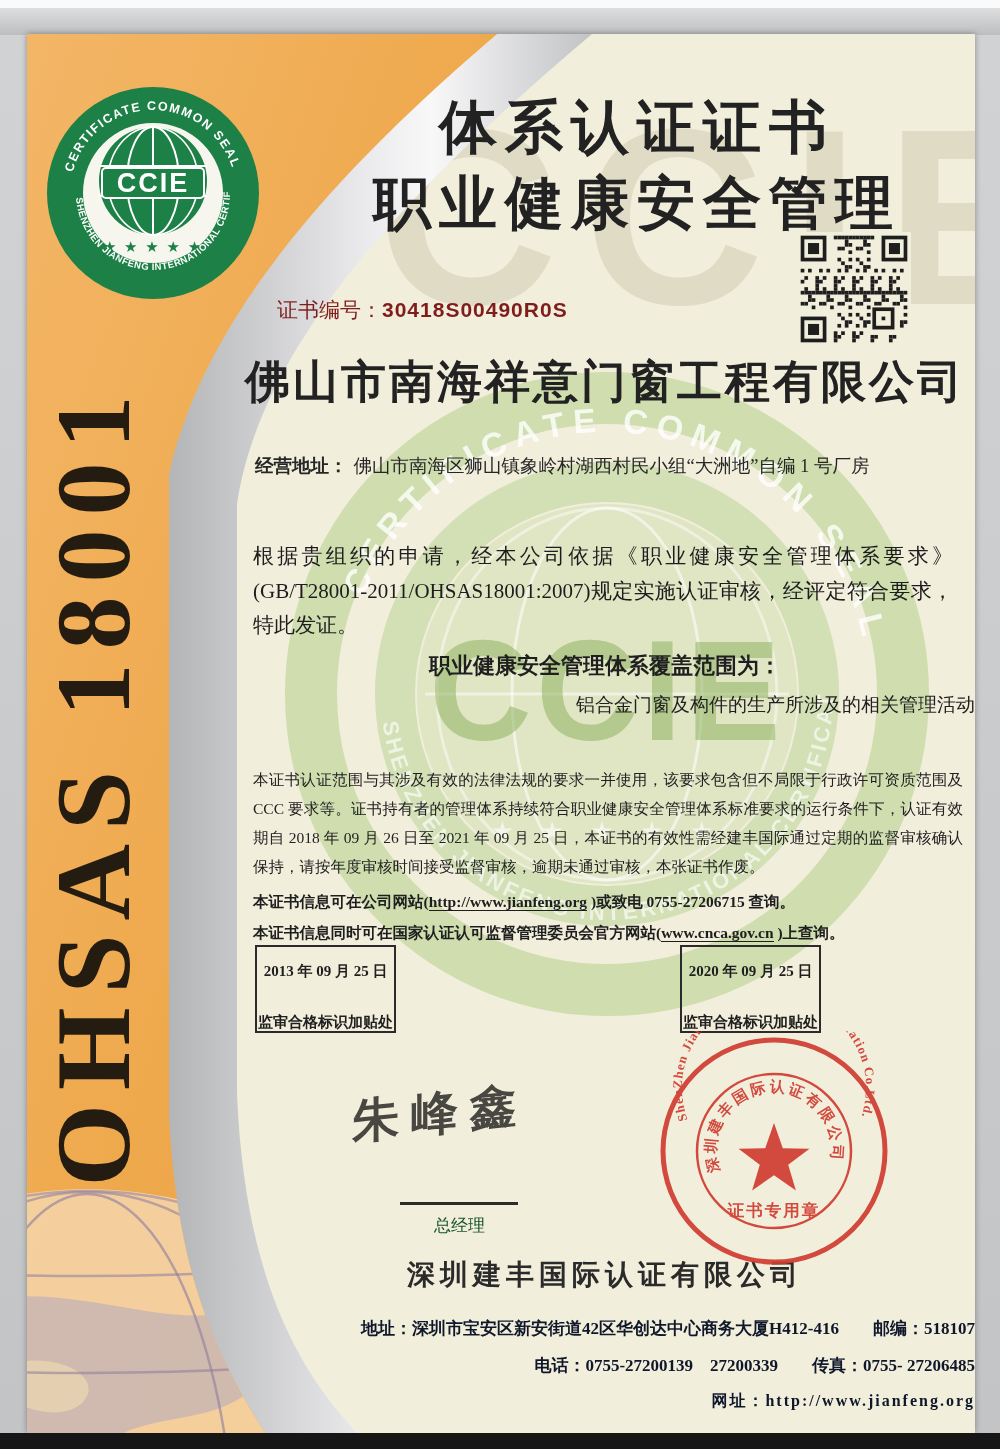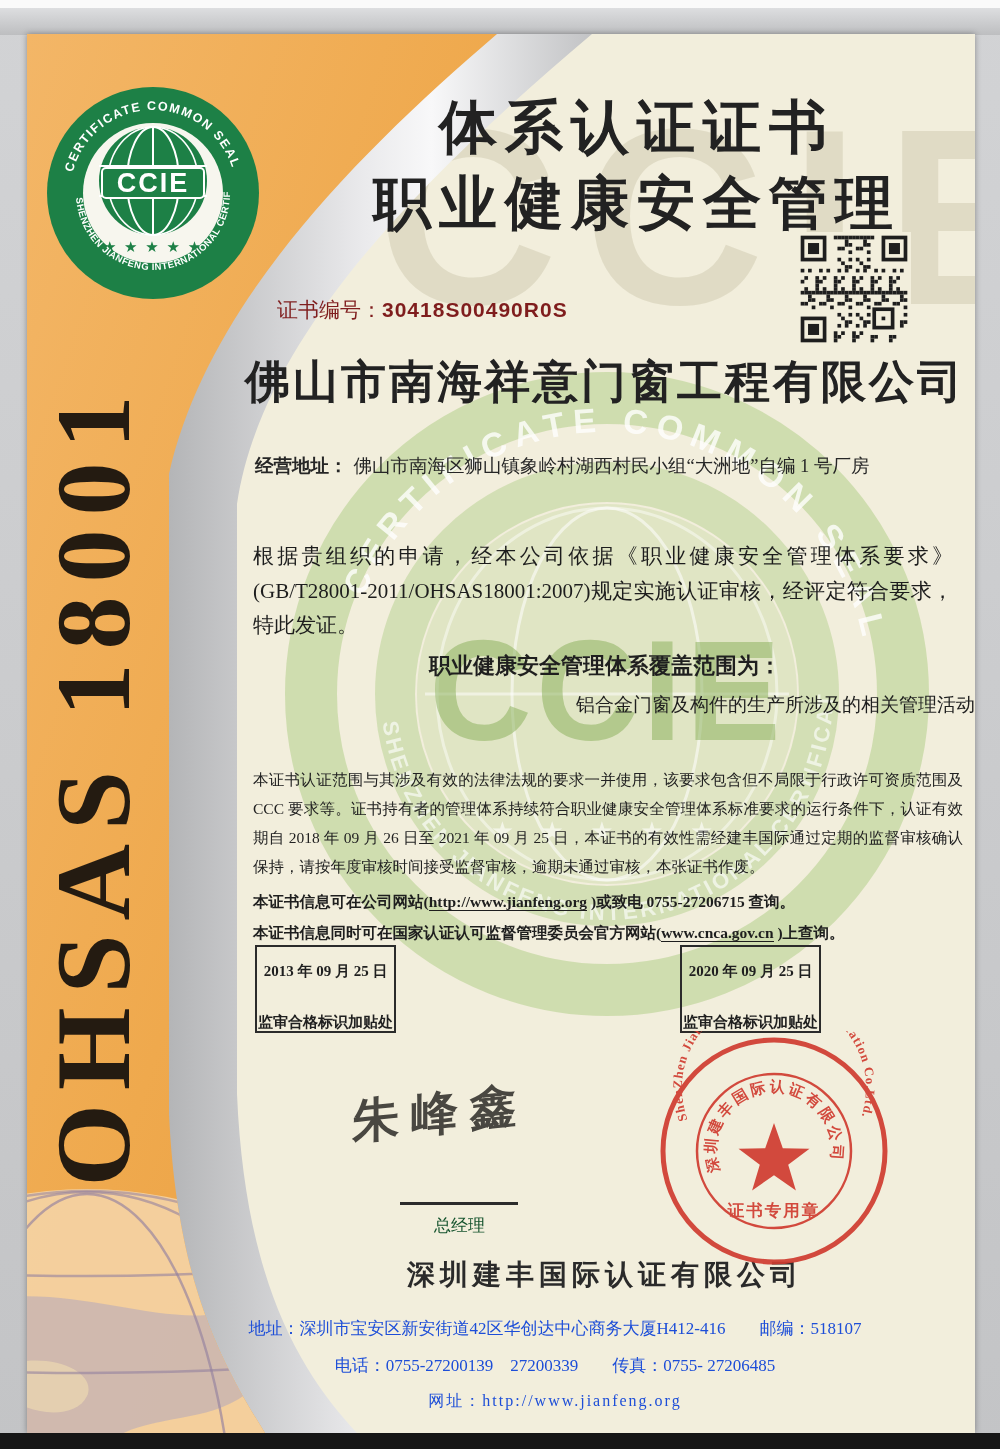--- a/index.html
+++ b/index.html
@@ -47,21 +47,21 @@
             font-size:15px;font-weight:bold;color:#1f1f1f;}
   .auditbox .d{margin-top:15px;}
   .auditbox .l{margin-top:32px;}
   .sig{position:absolute;left:325px;top:1048px;font-size:47px;font-weight:bold;letter-spacing:12px;
        color:#32302c;transform:rotate(-6deg) skewX(-6deg);opacity:.88;z-index:6;}
   .sigline{position:absolute;left:373px;top:1168px;width:118px;height:3px;background:#2c2c2c;z-index:6;}
   .sigtitle{position:absolute;left:360px;top:1180px;width:145px;text-align:center;font-size:17px;color:#14532d;z-index:6;}
   .stamp{position:absolute;left:627px;top:997px;z-index:7;opacity:.92;}
   .issuer-name{position:absolute;left:208px;top:1222px;width:740px;text-align:center;
                font-size:28px;font-weight:bold;letter-spacing:5px;color:#2a2a2a;}
-  .f-line{position:absolute;left:108px;width:840px;text-align:center;font-weight:400;color:#1d4ed8;white-space:nowrap;}
+  .f-line{position:absolute;left:108px;width:840px;text-align:right;font-weight:700;color:#0f172a;white-space:nowrap;}
 </style>
 </head>
 <body>
 
 <div class="canvas">
   <div class="scan-top"></div>
   <div class="scan-top2"></div>
 
   <div class="page">
 

